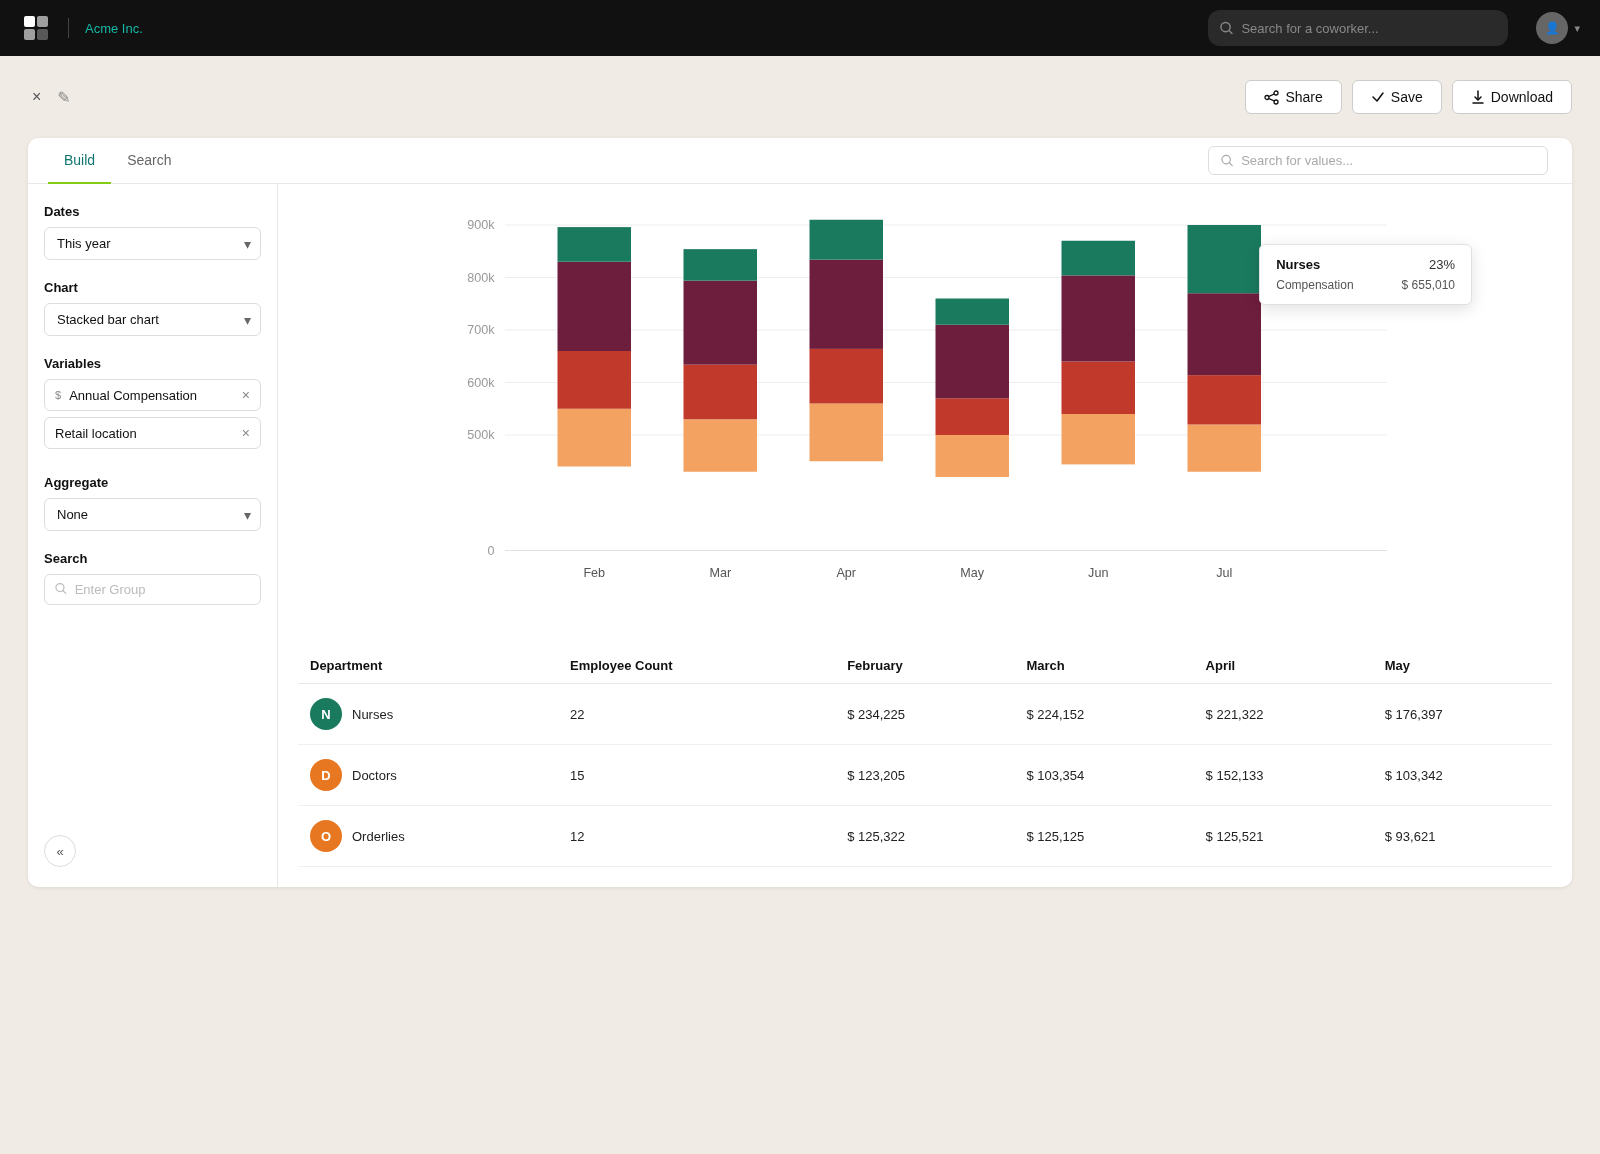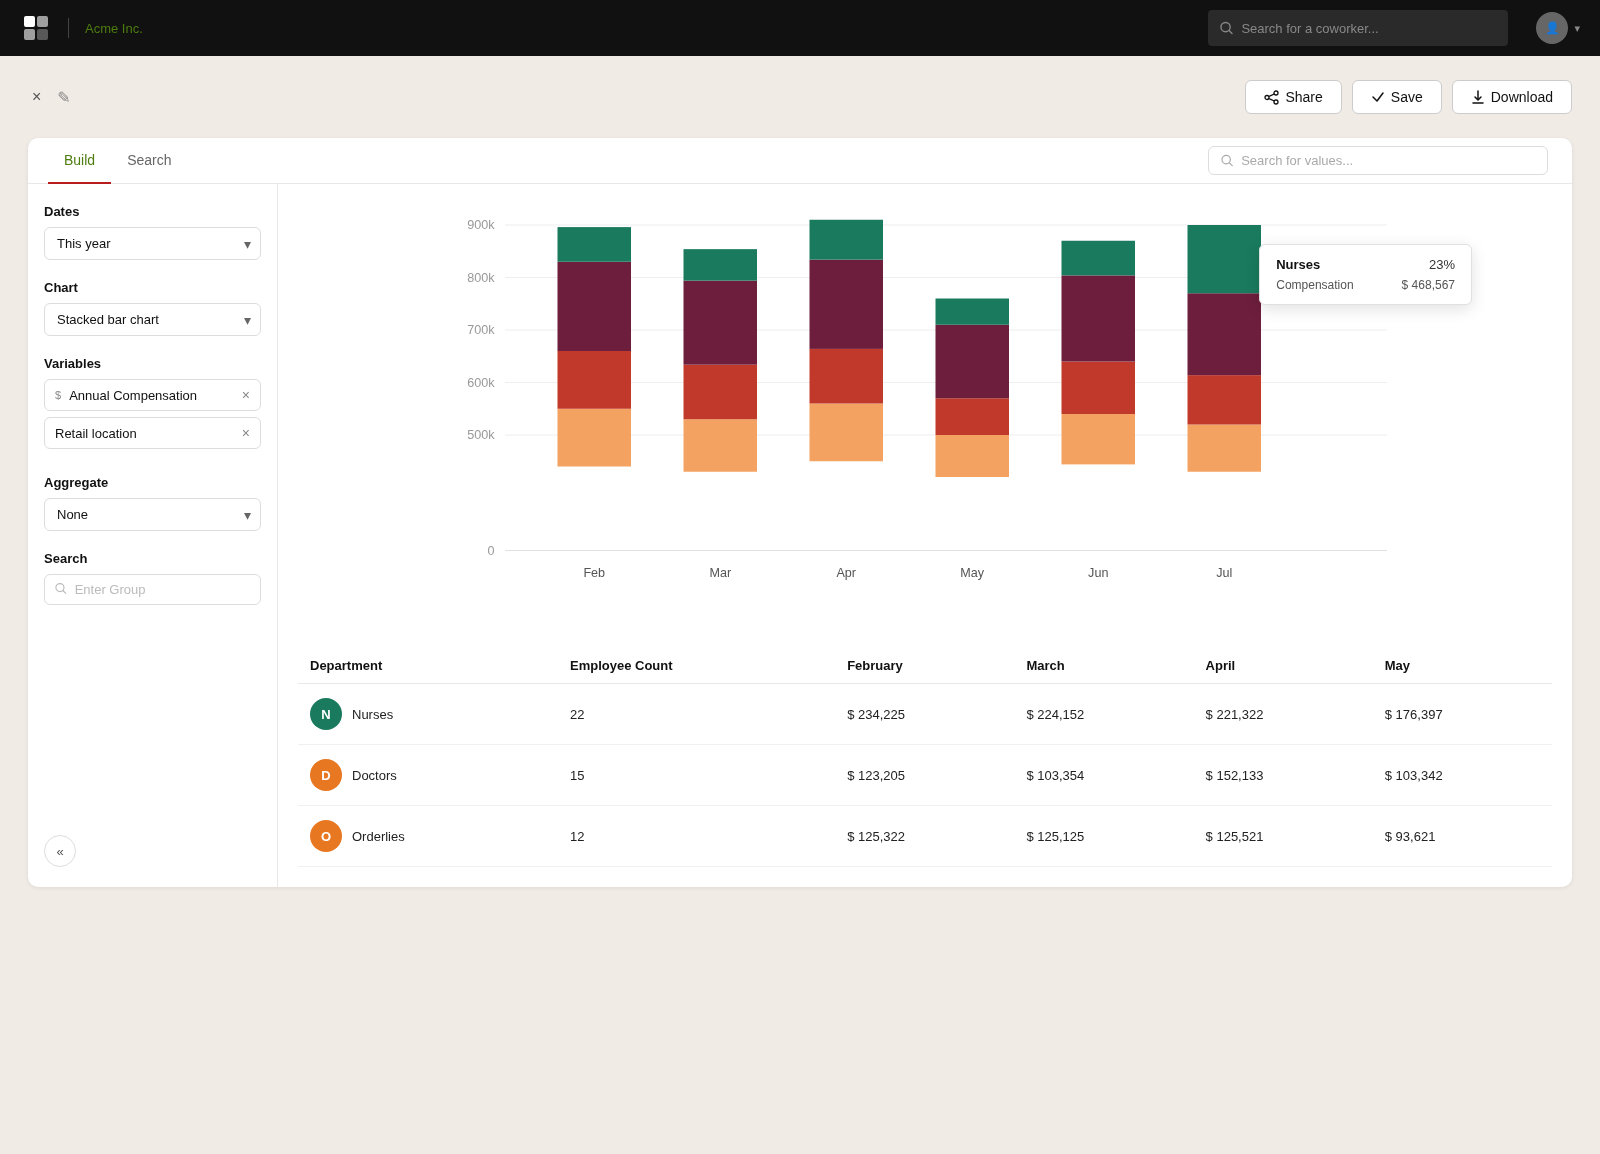--- a/index.html
+++ b/index.html
@@ -11,38 +11,38 @@
       height: 56px;
       display: flex;
       align-items: center;
       padding: 0 20px;
       gap: 16px;
     }
     .topnav-logo {
       display: flex;
       align-items: center;
       gap: 10px;
-      color: #4d7c0f;
+      color: #14b8a6;
       font-size: 13px;
       font-weight: 500;
     }
     .rippling-icon {
       width: 32px;
       height: 32px;
       display: flex;
       align-items: center;
       justify-content: center;
     }
     .nav-divider { width: 1px; height: 20px; background: #444; }
     .topnav-search {
       margin-left: auto;
       display: flex;
       align-items: center;
       background: #2a2a2a;
-      border-radius: 4px;
+      border-radius: 12px;
       padding: 0 12px;
       height: 36px;
       gap: 8px;
       min-width: 300px;
     }
     .topnav-search input {
       background: transparent;
       border: none;
       outline: none;
       color: #aaa;
@@ -132,22 +132,22 @@
     .tab {
       padding: 14px 16px;
       font-size: 14px;
       font-weight: 500;
       cursor: pointer;
       color: #666;
       border-bottom: 2px solid transparent;
       margin-bottom: -1px;
     }
     .tab.active {
-      color: #4d7c0f;
-      border-bottom: 2px solid #b91c1c;
+      color: #0f766e;
+      border-bottom: 2px solid #84cc16;
     }
     .tab-search {
       margin-left: auto;
       display: flex;
       align-items: center;
       border: 1px solid #ddd;
       border-radius: 6px;
       padding: 6px 12px;
       gap: 8px;
       min-width: 340px;
@@ -535,21 +535,21 @@
           </svg>
 
           
           <div class="chart-tooltip">
             <div class="tooltip-title">
               <span>Nurses</span>
               <span class="tooltip-pct">23%</span>
             </div>
             <div class="tooltip-row">
               <span>Compensation</span>
-              <span>$ 468,567</span>
+              <span>$ 655,010</span>
             </div>
           </div>
         </div>
 
         <table class="data-table">
           <thead>
             <tr>
               <th>Department</th>
               <th>Employee Count</th>
               <th>February</th>

